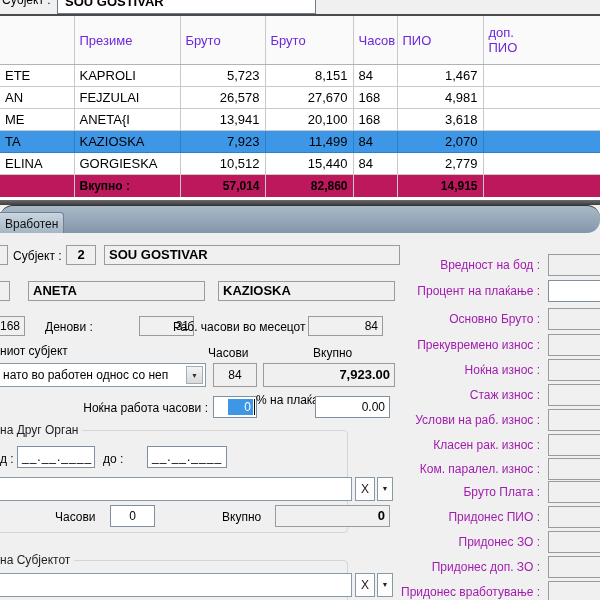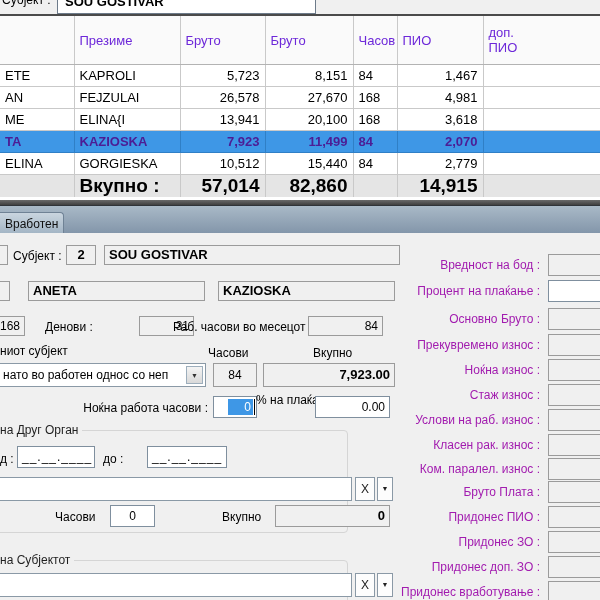--- a/index.html
+++ b/index.html
@@ -14,29 +14,29 @@
   
   #table-wrap{position:absolute;left:0;top:14px;width:600px;height:186px;background:#fff;
     border-top:2px solid #4a4a4a;overflow:hidden;}
   table.grid{border-collapse:collapse;table-layout:fixed;width:600px;font-size:13px;color:#000;}
   table.grid th{background:#fafafa;font-weight:normal;text-align:left;vertical-align:middle;
     height:48px;padding:0 5px;border-right:1px solid #c9c9c9;border-bottom:1px solid #b3b3b3;color:#6d28d9;}
   table.grid td{height:21px;padding:0 5px;border-right:1px solid #c9c9c9;border-bottom:1px solid #c9c9c9;
     overflow:hidden;white-space:nowrap;}
   table.grid .num{text-align:right;}
   table.grid .hrs{padding-left:5px;}
-  tr.sel td{background:#3e97e6;color:#4c1d95;border-right-color:#2f7fc6;border-bottom-color:#2f7fc6;font-weight:bold;}
-  tr.total td{background:#e5e5e5;font-weight:bold;font-size:19px;height:22px;border-bottom:none;}
+  tr.sel td{background:#3e97e6;color:#000000;border-right-color:#2f7fc6;border-bottom-color:#2f7fc6;}
+  tr.total td{background:#be185d;font-weight:bold;font-size:12px;height:22px;border-bottom:none;}
   .pre{white-space:pre-line;}
 
   
   #divider{position:absolute;left:0;top:200px;width:600px;height:5px;
     background:linear-gradient(#6a6a6a,#3f3f3f);}
   #tab-strip{position:absolute;left:0;top:205px;width:600px;height:28px;
-    background:linear-gradient(#a9b9c7,#8396aa);border-top:1px solid #2f3338;box-sizing:border-box;}
+    background:linear-gradient(#a9b9c7,#8396aa);border-top:1px solid #2f3338;box-sizing:border-box;border-radius:13px;}
   #tab-active{position:absolute;left:-8px;top:6px;width:72px;height:22px;
     background:linear-gradient(#c9d5df,#a2b4c4);border:1px solid #6f8295;border-bottom:none;
     border-radius:4px 4px 0 0;font-size:12px;color:#101010;padding-left:12px;line-height:22px;box-sizing:border-box;}
 
   
   #form{position:absolute;left:0;top:233px;width:600px;height:367px;background:#f0f0f0;font-size:12px;color:#000;}
   .lbl{position:absolute;white-space:nowrap;font-size:12px;color:#000;}
   .field{position:absolute;box-sizing:border-box;height:20px;background:#f0f0f0;border:1px solid #9b9b9b;
     font-size:12px;line-height:18px;padding:0 4px;overflow:hidden;white-space:nowrap;}
   .field.white{background:#fff;border-color:#7f8f9e;}
@@ -103,21 +103,21 @@
         <td>AN</td>
         <td>FEJZULAI</td>
         <td class="num">26,578</td>
         <td class="num">27,670</td>
         <td class="hrs">168</td>
         <td class="num">4,981</td>
         <td></td>
       </tr>
       <tr>
         <td>ME</td>
-        <td>ELINA{I</td>
+        <td>ANETA{I</td>
         <td class="num">13,941</td>
         <td class="num">20,100</td>
         <td class="hrs">168</td>
         <td class="num">3,618</td>
         <td></td>
       </tr>
       <tr class="sel">
         <td>TA</td>
         <td>KAZIOSKA</td>
         <td class="num">7,923</td>

